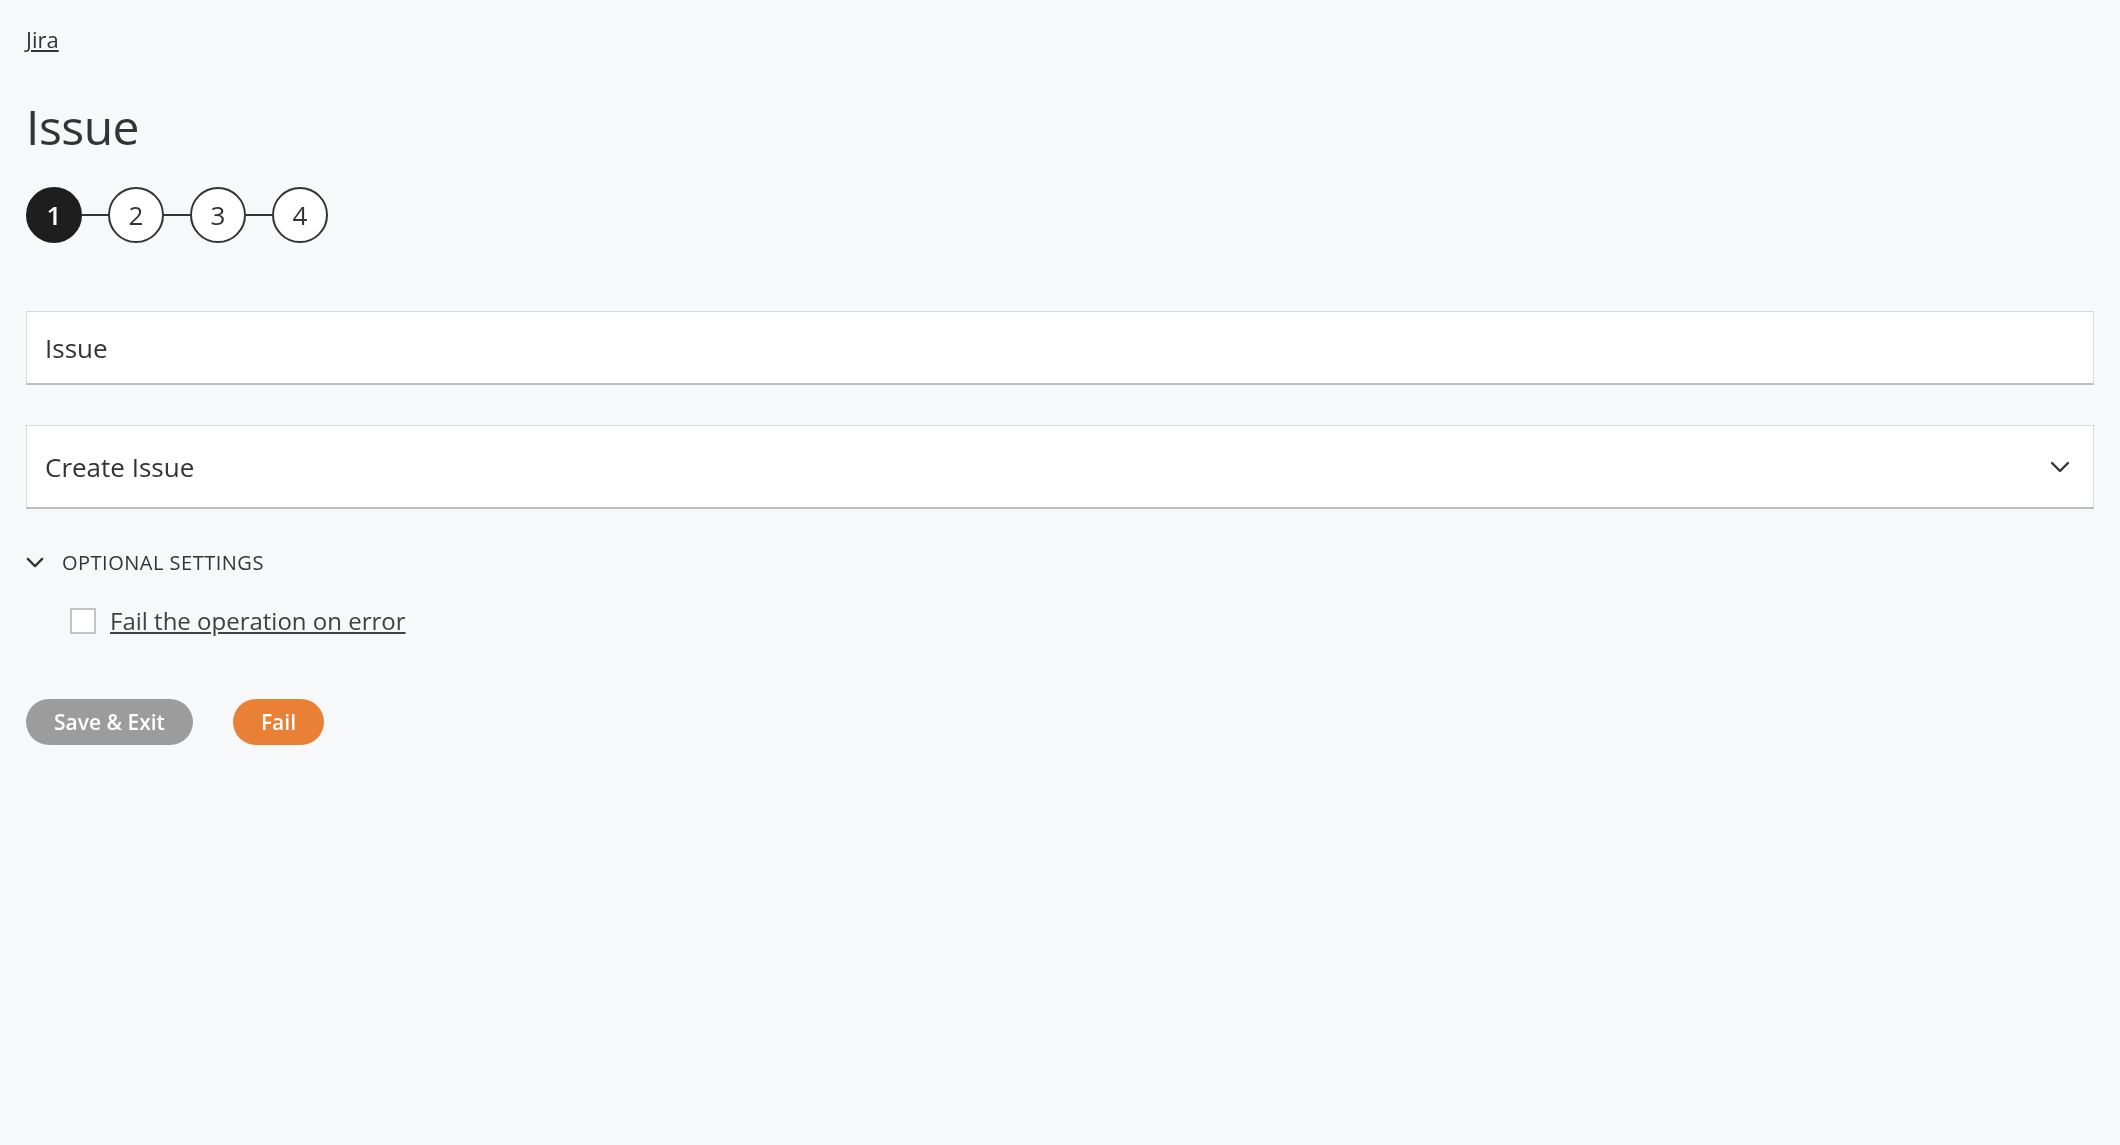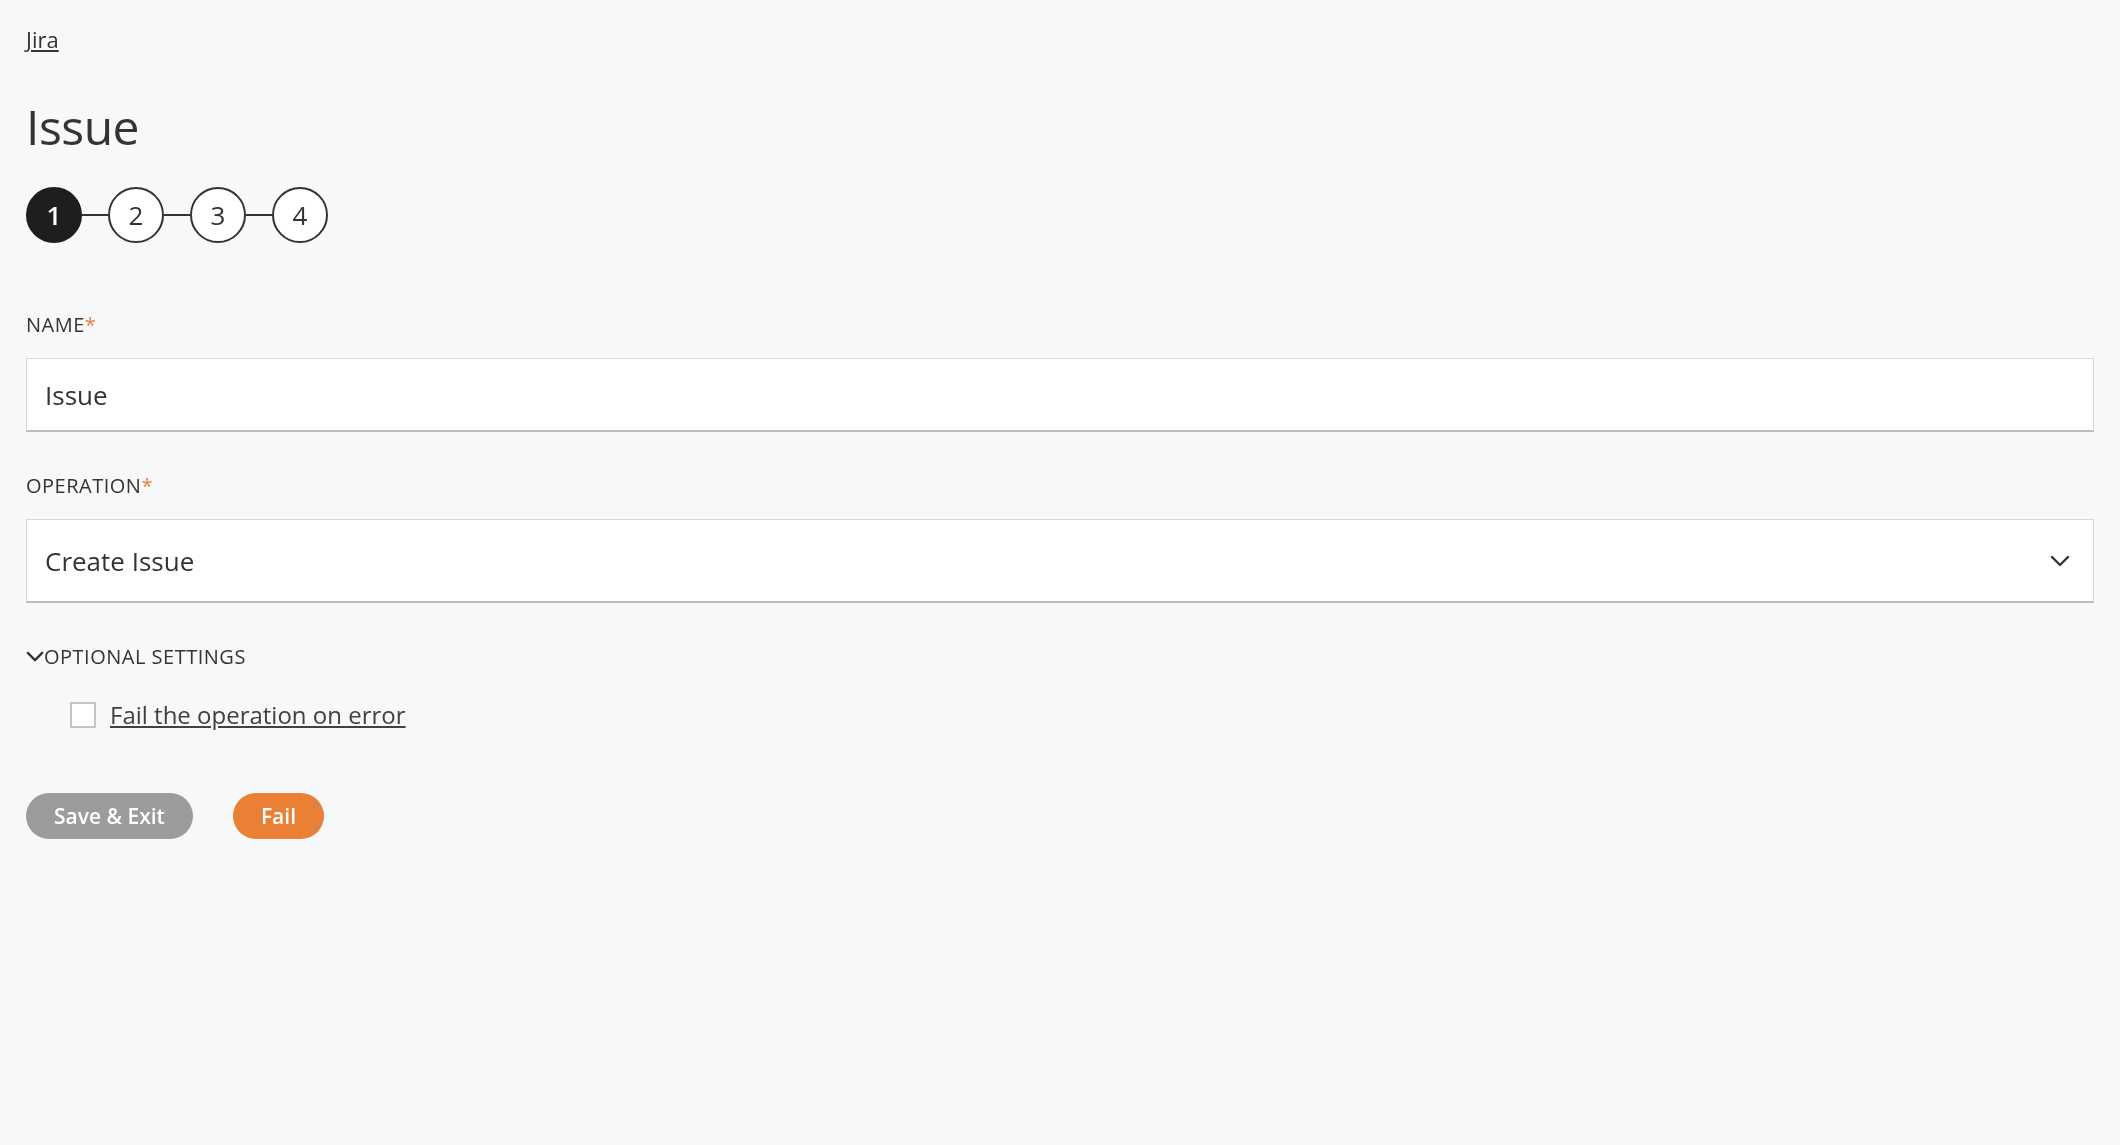--- a/index.html
+++ b/index.html
@@ -112,20 +112,21 @@
     .select-wrap .chev {
       position: absolute;
       right: 24px;
       top: 50%;
       transform: translateY(-50%);
       pointer-events: none;
     }
     .optional-toggle {
       display: flex;
       align-items: center;
+      gap: 18px;
       cursor: pointer;
       margin-bottom: 28px;
       user-select: none;
     }
     .optional-toggle .label {
       font-size: 20px;
       letter-spacing: 0.5px;
       color: #343434;
       text-transform: uppercase;
     }
@@ -188,30 +189,24 @@
   <div class="step-circle active">1</div>
   <div class="step-connector"></div>
   <div class="step-circle">2</div>
   <div class="step-connector"></div>
   <div class="step-circle">3</div>
   <div class="step-connector"></div>
   <div class="step-circle">4</div>
 </div>
 
 <div class="form-group">
-  <label class="field-label">
-    <span>NAME</span><span class="required-star">*</span>
-  </label>
   <input type="text" class="text-input" value="Issue" style="">
 </div>
 
 <div class="form-group">
-  <label class="field-label">
-    <span>OPERATION</span><span class="required-star">*</span>
-  </label>
   <div class="select-wrap">
     <div class="select-input">Create Issue</div>
     <span class="chev">
       <svg width="20" height="12" viewBox="0 0 20 12" fill="none">
         <path d="M2 2 L10 10 L18 2" stroke="#343434" stroke-width="2.4" stroke-linecap="round" stroke-linejoin="round"></path>
       </svg>
     </span>
   </div>
 </div>
 

